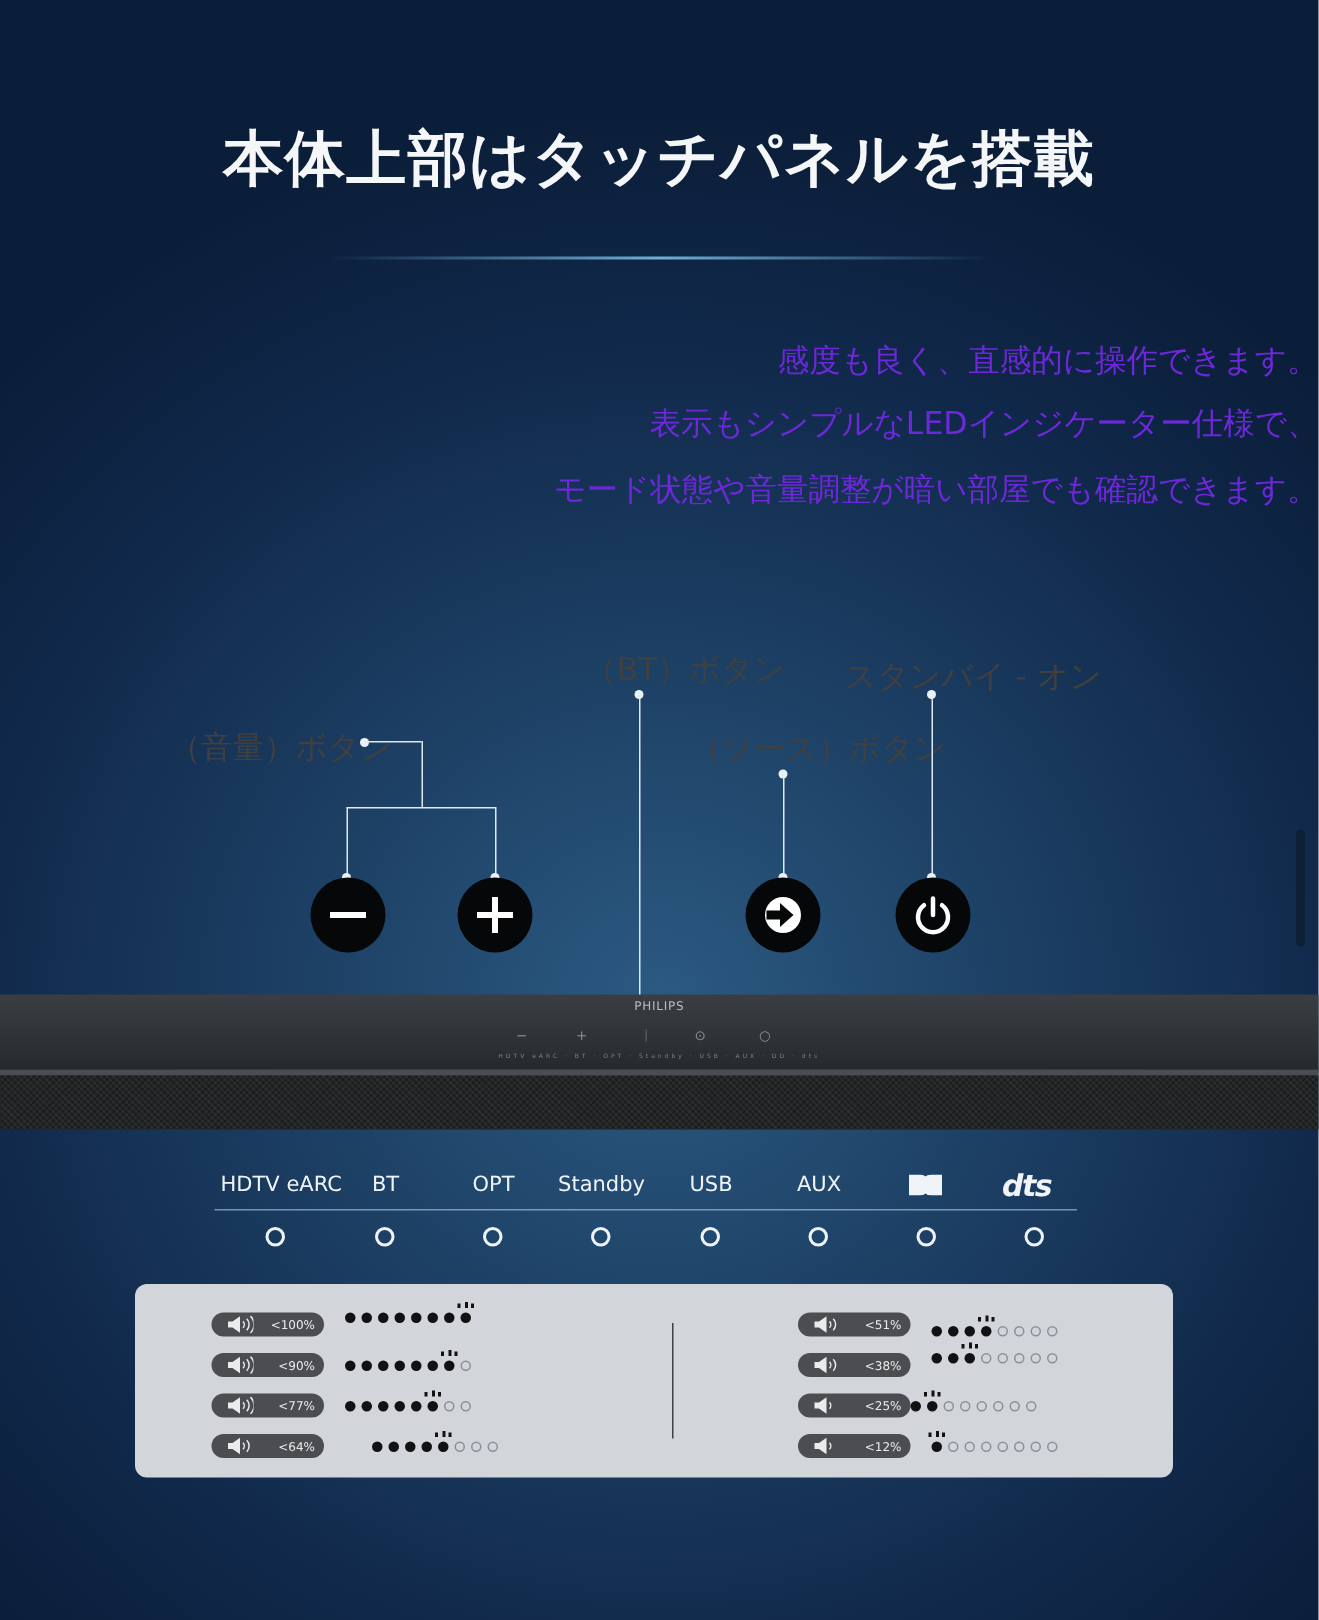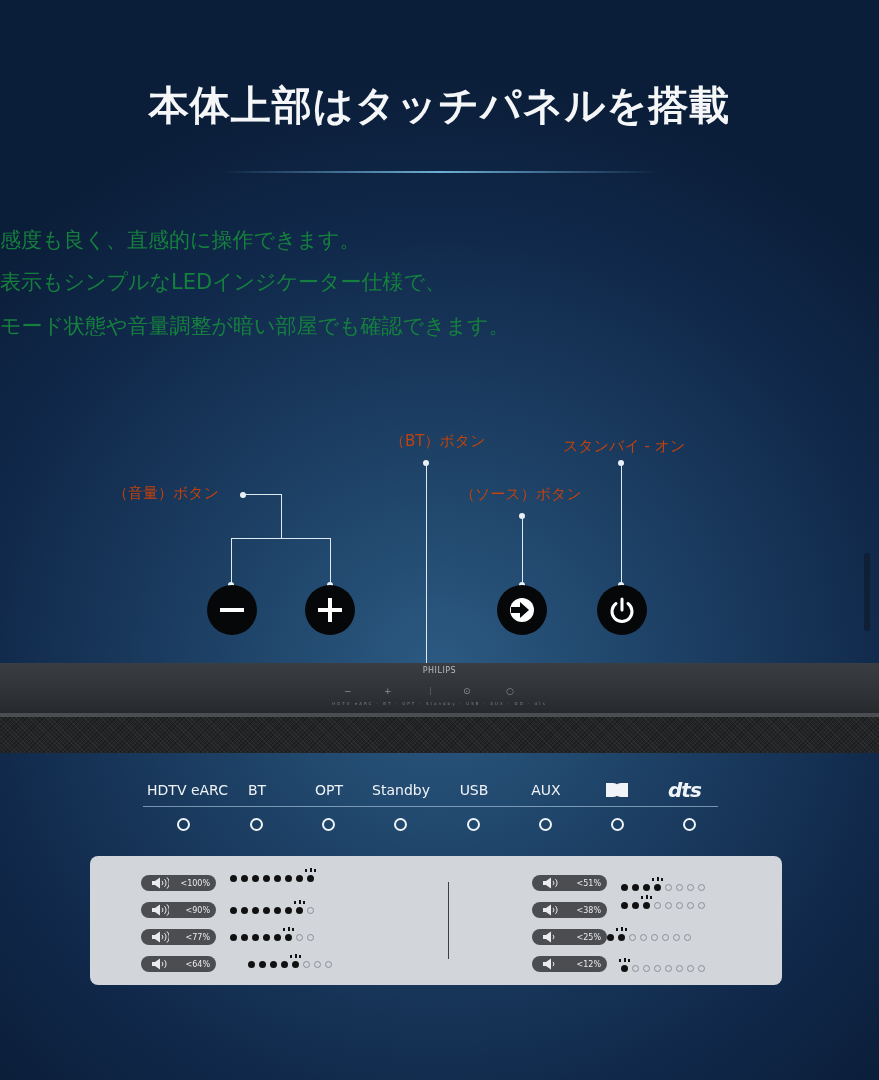--- a/index.html
+++ b/index.html
@@ -11,22 +11,22 @@
   }
   .abs { position:absolute; }
   .title {
     left:0; width:879px; top:78px; text-align:center;
     font-size:40px; font-weight:bold; letter-spacing:1px; color:#f4f6f8;
   }
   .title-rule {
     left:220px; top:171px; width:440px; height:2px;
     background: linear-gradient(90deg, rgba(90,160,210,0) 0%, rgba(120,190,230,0.9) 50%, rgba(90,160,210,0) 100%);
   }
-  .desc { left:0; width:879px; text-align:left; font-size:21px; color:#15803d; }
-  .label { font-size:15px; color:#c2410c; white-space:nowrap; }
+  .desc { left:0; width:879px; text-align:right; font-size:21px; color:#6d28d9; }
+  .label { font-size:21px; color:#404040; white-space:nowrap; }
   .line { background:#dde9f3; }
   .dot { width:6px; height:6px; border-radius:50%; background:#eaf2f8; }
   .btn {
     width:50px; height:50px; border-radius:50%; background:#050708;
     display:flex; align-items:center; justify-content:center;
   }
   .bar-top {
     left:0; top:663px; width:879px; height:50px;
     background: linear-gradient(180deg, #3a3d42 0%, #2f3236 60%, #26292c 100%);
     border-bottom:2px solid #1a1c1e;
@@ -307,21 +307,21 @@
         <span class="d on"></span>
         <span class="d act"></span>
         <span class="d off"></span>
         <span class="d off"></span>
         <span class="d off"></span>
         <span class="d off"></span>
         <span class="d off"></span>
         <span class="d off"></span>
       </div>
     </div>
-    <div style="position: absolute; left: 0px; top: 81px; display: flex; align-items: flex-end; gap: 14px; white-space: nowrap;">
+    <div style="position: absolute; left: 0px; top: 81px; display: flex; align-items: center; gap: 14px; white-space: nowrap;">
       <div class="pill">
         <svg class="spk" viewBox="0 0 18 12">
           <path d="M1 4 H4 L9 0.5 V11.5 L4 8 H1 Z" fill="#e9ebed"></path>
           <path d="M11 3.9000000000000004 A3 3 0 0 1 11 8.1" fill="none" stroke="#e9ebed" stroke-width="1"></path>
         </svg>
         <span class="pct">&lt;12%</span>
       </div>
       <div class="dots">
         <span class="d act"></span>
         <span class="d off"></span>

